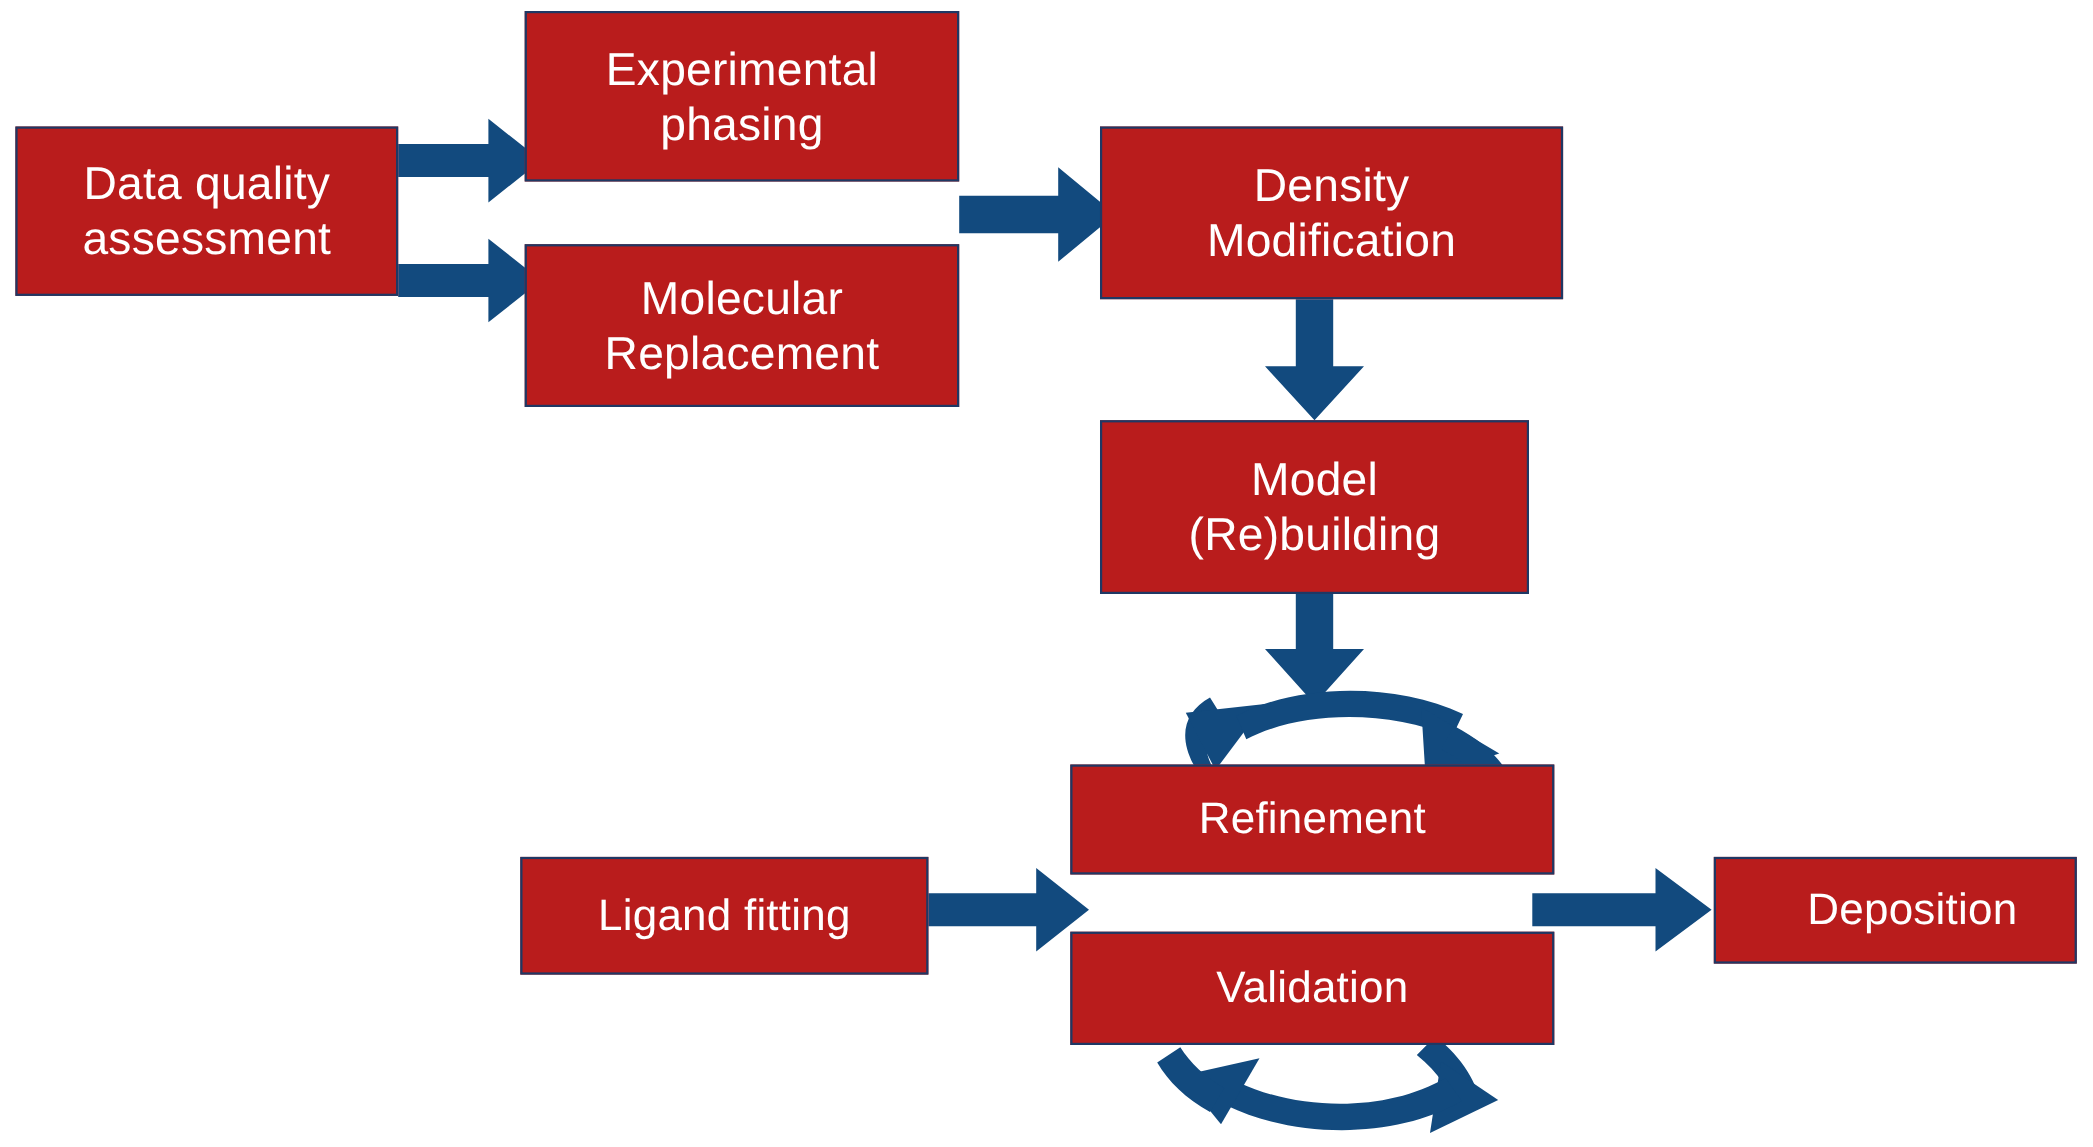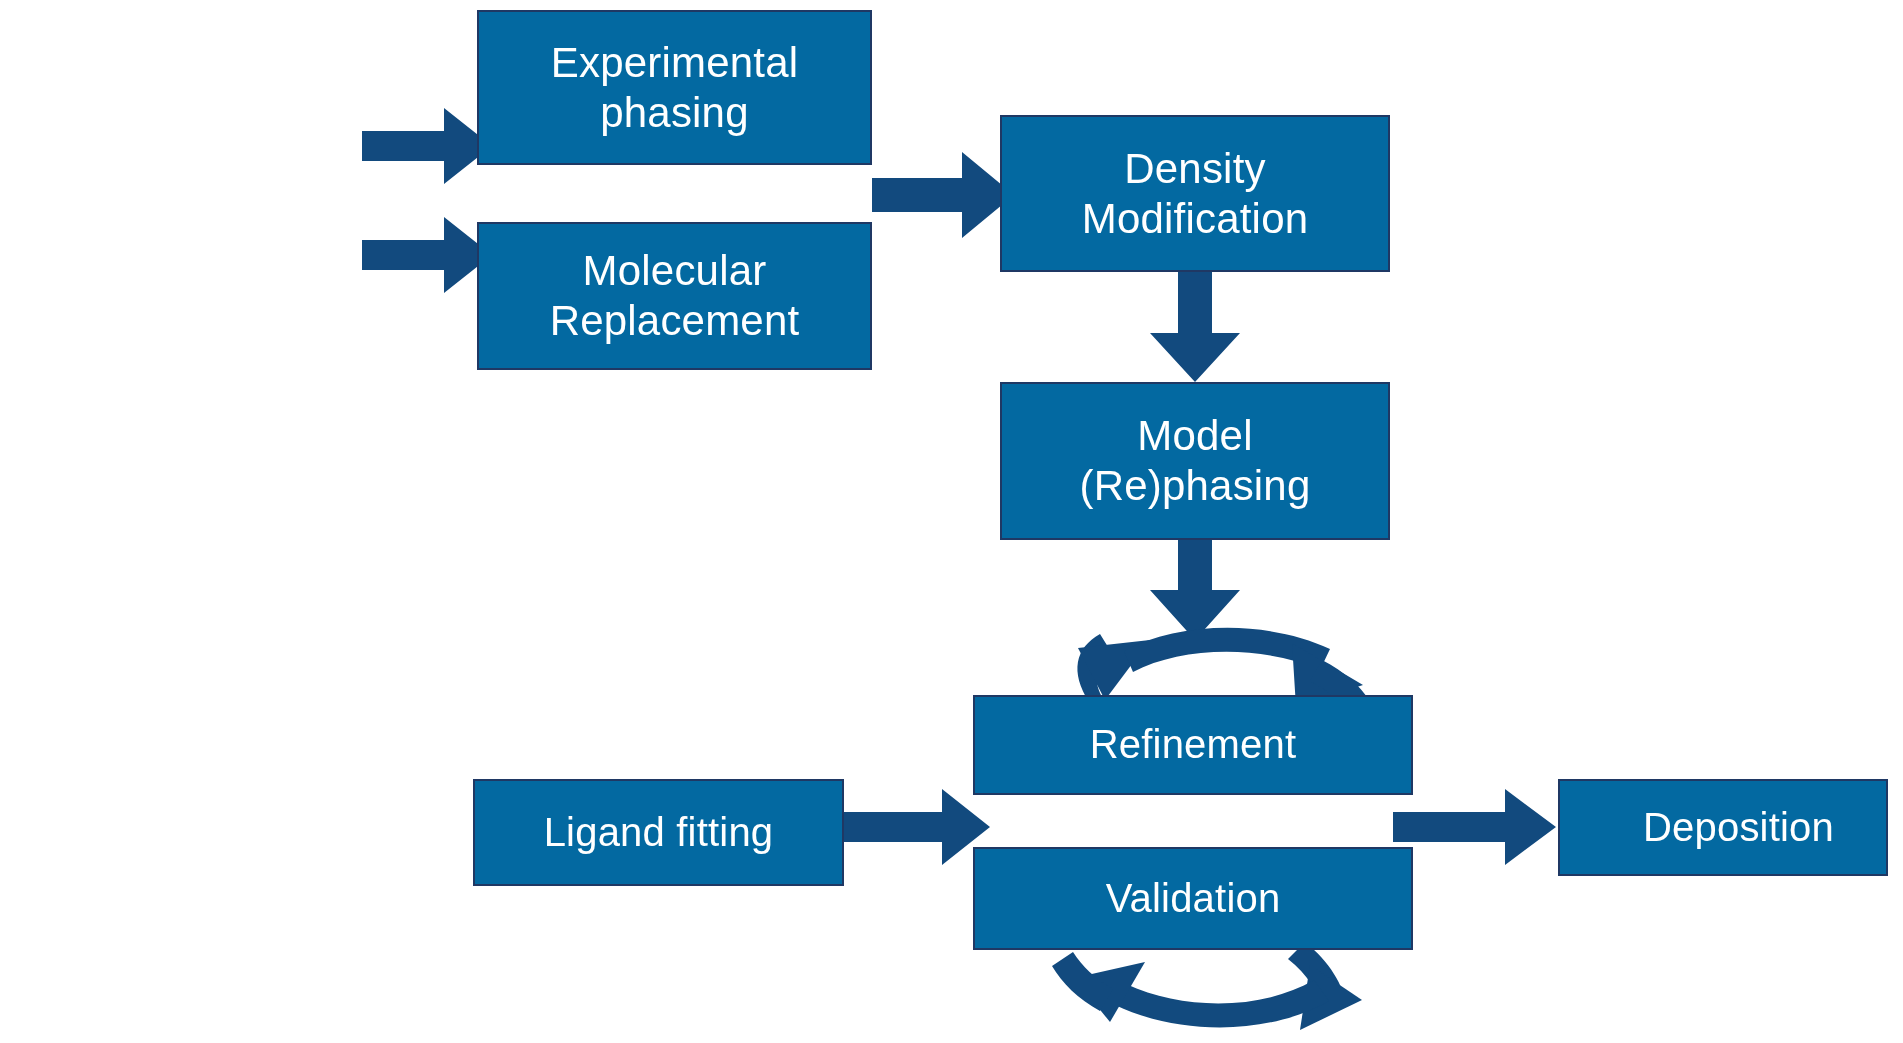--- a/index.html
+++ b/index.html
@@ -13,21 +13,21 @@
   #canvas {
     position: relative;
     width: 1903px;
     height: 1043px;
     background: #ffffff;
     overflow: hidden;
   }
   .node {
     position: absolute;
     box-sizing: border-box;
-    background: #0369a1;
+    background: #b91c1c;
     border: 2px solid #1F3864;
     color: #ffffff;
     display: flex;
     align-items: center;
     justify-content: center;
     text-align: center;
     line-height: 1.18;
     font-weight: 400;
     letter-spacing: 0.2px;
     white-space: pre-line;
@@ -105,32 +105,34 @@
 
     <g fill="#124A7E">
       <path d="M 1329 1001 C 1270 1035 1180 1036 1115 1005
                L 1126 984 C 1184 1011 1263 1010 1314 980 Z"></path>
       <path d="M 1145 962 L 1110 1022 L 1074 978 Z"></path>
       <path d="M 1113 989 C 1095 979 1082 966 1073 952
                L 1052 966 C 1062 983 1078 999 1100 1011 Z"></path>
     </g>
   </svg>
 
+  <div class="node" style="left:14px; top:115px; width:348px; height:154px; font-size:42px;">Data quality
+assessment</div>
 
   <div class="node" style="left:477px; top:10px; width:395px; height:155px; font-size:42px;">Experimental
 phasing</div>
 
   <div class="node" style="left:477px; top:222px; width:395px; height:148px; font-size:42px;">Molecular
 Replacement</div>
 
-  <div class="node" style="left:1000px; top:115px; width:390px; height:157px; font-size:42px;">Density
+  <div class="node" style="left:1000px; top:115px; width:421px; height:157px; font-size:42px;">Density
 Modification</div>
 
   <div class="node" style="left:1000px; top:382px; width:390px; height:158px; font-size:42px;">Model
-(Re)phasing</div>
+(Re)building</div>
 
   <div class="node cyclebox" style="left:973px; top:695px; width:440px; height:100px; font-size:40px;">Refinement</div>
 
   <div class="node cyclebox" style="left:973px; top:847px; width:440px; height:103px; font-size:40px;">Validation</div>
 
   <div class="node" style="left:473px; top:779px; width:371px; height:107px; font-size:40px;">Ligand fitting</div>
 
   <div class="node" style="left:1558px; top:779px; width:330px; height:97px; font-size:40px;padding-left:31px;">Deposition</div>
 
 </div>

